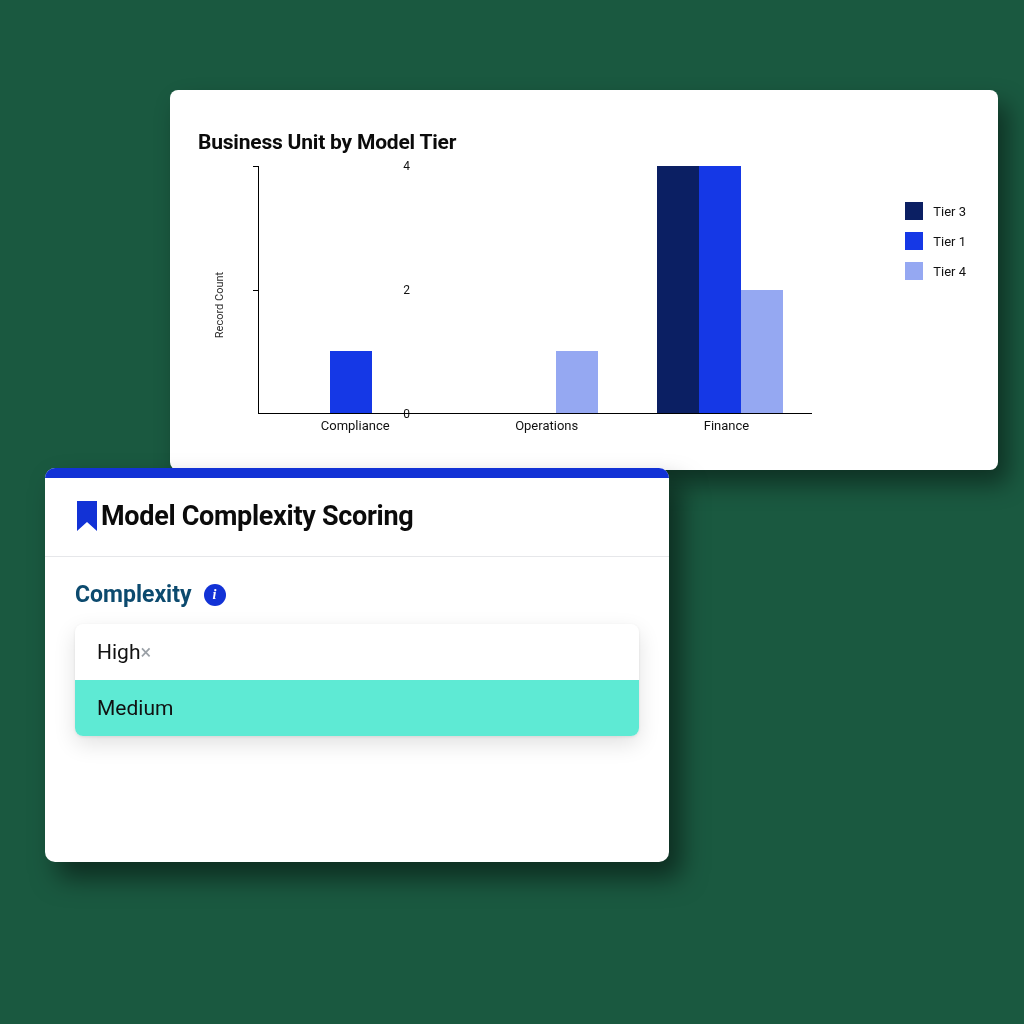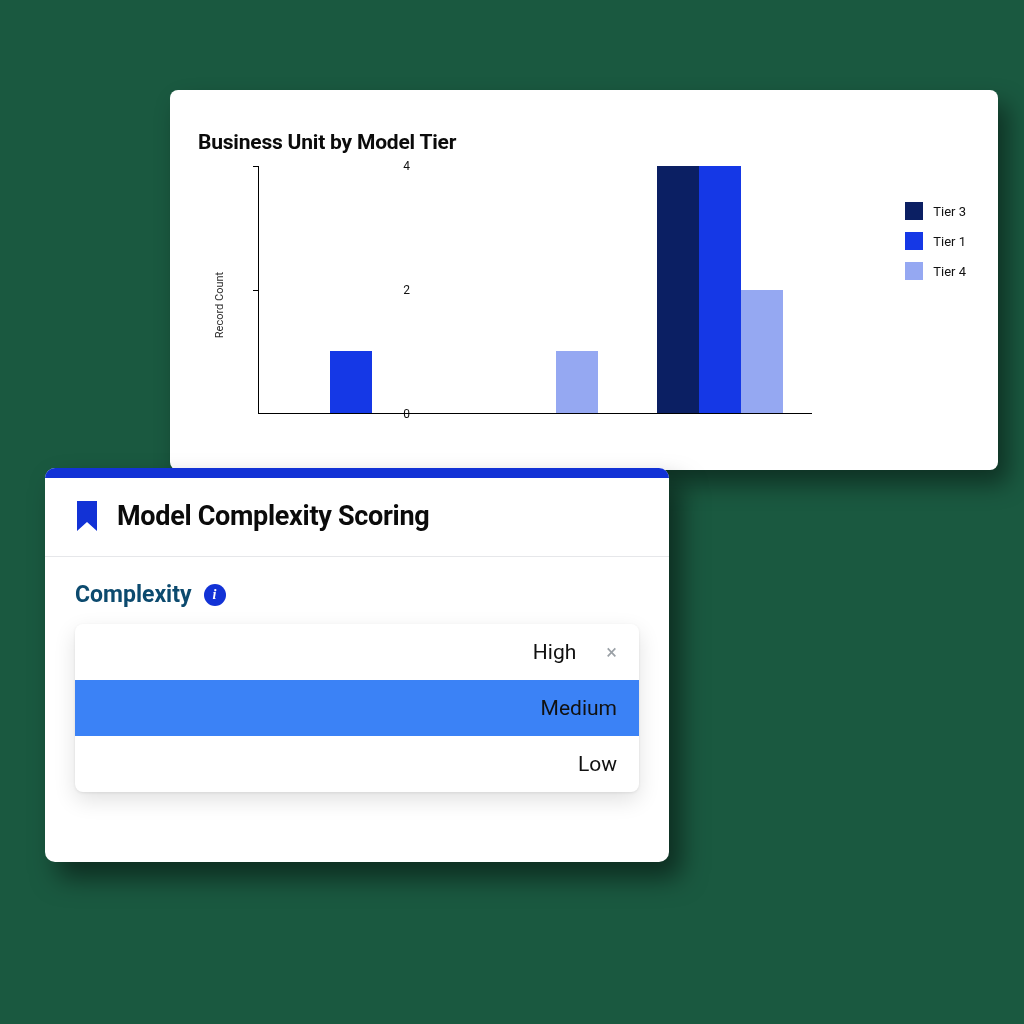--- a/index.html
+++ b/index.html
@@ -80,21 +80,21 @@
     width: 624px; height: 394px;
     background: #fff;
     border-radius: 10px;
     box-shadow: 12px 16px 26px rgba(0,0,0,0.5);
     overflow: hidden;
   }
   .panel-header-bar {
     height: 10px; background: #1232d6;
   }
   .panel-header {
-    display: flex; align-items: center; gap: 18px;
+    display: flex; align-items: center; gap: 2px;
     padding: 22px 30px 24px 30px;
     border-bottom: 1px solid #e6e7ea;
   }
   .panel-title {
     font-size: 27px; font-weight: 700; color: #0b0b0b;
     letter-spacing: -0.3px;
   }
   .bookmark-icon {
     width: 24px; height: 30px; position: relative;
     color: #1232d6;
@@ -119,25 +119,24 @@
 
   .dropdown {
     border-radius: 8px;
     box-shadow: 0 8px 22px rgba(0,0,0,0.12), 0 1px 3px rgba(0,0,0,0.08);
     overflow: hidden;
     background: #fff;
   }
   .option {
     padding: 16px 22px;
     font-size: 21px; color: #111;
-    display: flex; align-items: center; justify-content: flex-end;
+    display: flex; align-items: center; justify-content: flex-start;
     cursor: pointer;
-    gap: 30px;
-  }
-  .option.selected { background: #3b82f6; }
+  }
+  .option.selected { background: #5eead4; }
   .close-x { color: #9aa0a6; font-size: 20px; line-height: 1; }
 </style>
 </head>
 <body>
 
 <div class="chart-card">
   <div class="chart-title">Business Unit by Model Tier</div>
 
   <div class="plot-wrap">
     <div class="ylabel">Record Count</div>
@@ -161,20 +160,25 @@
           <div class="bar" style="height:25%; background:#95a8f2"></div>
         </div>
         <div class="group">
           <div class="bar" style="height:100%; background:#0b1f63"></div>
           <div class="bar" style="height:100%; background:#1538e6"></div>
           <div class="bar" style="height:50%; background:#95a8f2"></div>
         </div>
       </div>
     </div>
 
+    <div class="xlabel-row">
+      <span>Compliance</span>
+      <span>Operations</span>
+      <span>Finance</span>
+    </div>
 
     <div class="legend">
       <div class="legend-item">
         <span class="swatch" style="background:#0b1f63"></span>
         <span>Tier 3</span>
       </div>
       <div class="legend-item">
         <span class="swatch" style="background:#1538e6"></span>
         <span>Tier 1</span>
       </div>
@@ -204,18 +208,15 @@
     </div>
 
     <div class="dropdown">
       <div class="option">
         <span>High</span>
         <span class="close-x">×</span>
       </div>
       <div class="option selected">
         <span>Medium</span>
       </div>
-      <div class="option">
-        <span>Low</span>
-      </div>
     </div>
   </div>
 </div>
 
 </body></html>

